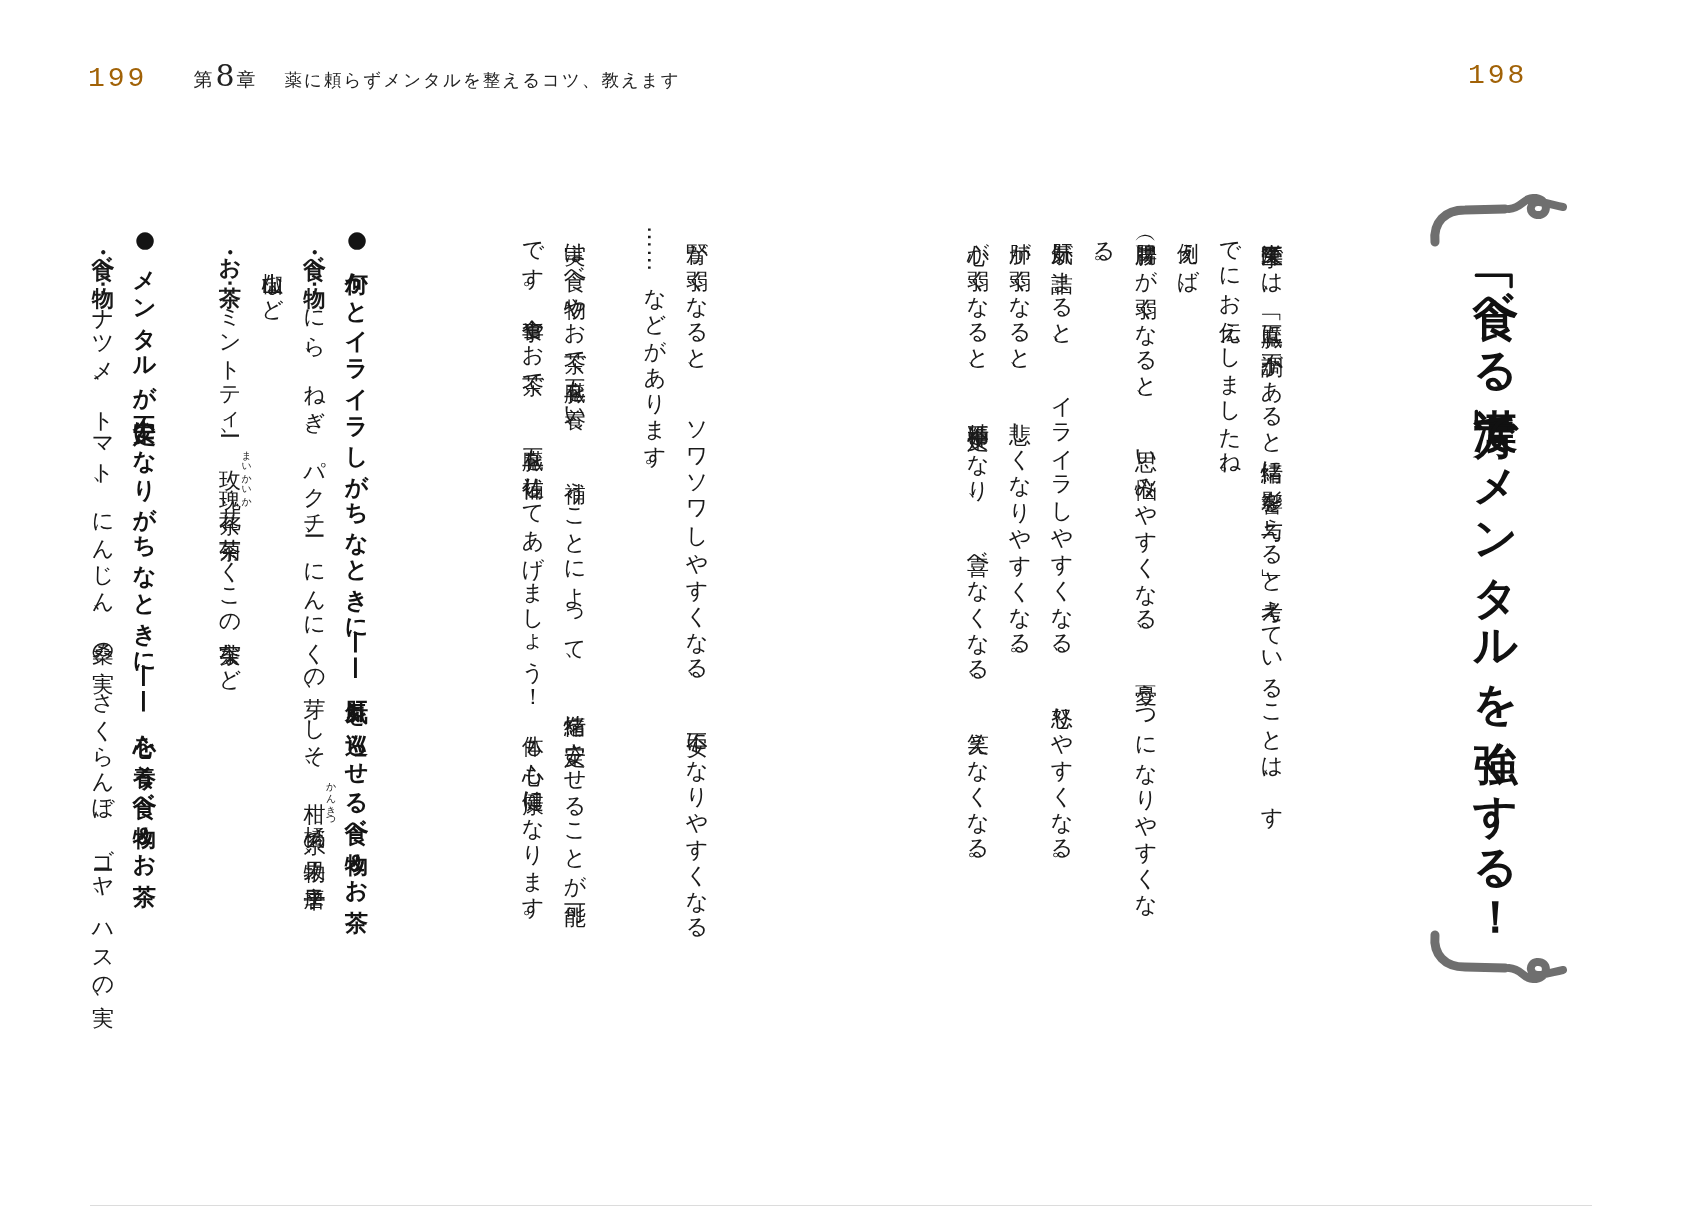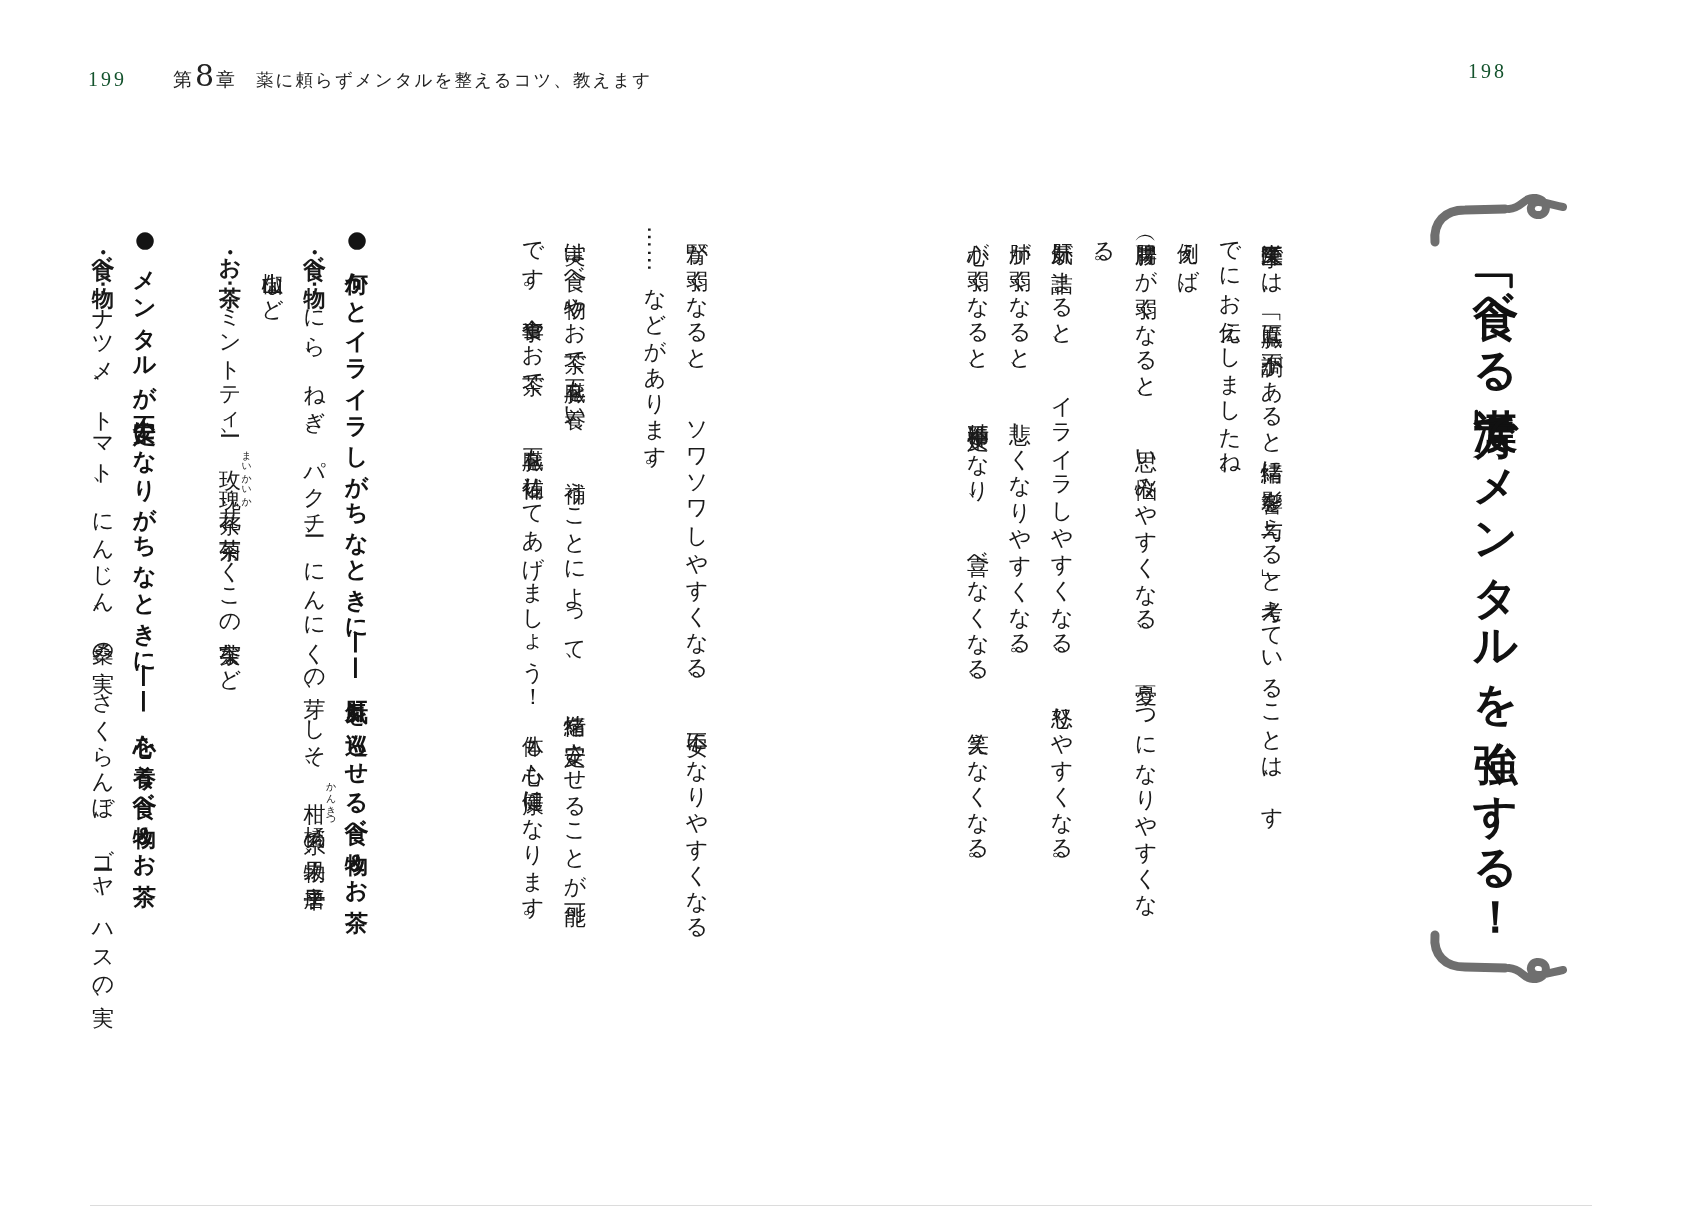--- a/index.html
+++ b/index.html
@@ -10,31 +10,31 @@
     overflow:hidden;
     font-family:"DejaVu Sans","Liberation Sans",sans-serif;
     color:#1d1d1d;
   }
   
   #header-left{
     position:absolute;top:58px;left:88px;
     display:flex;align-items:baseline;white-space:nowrap;
   }
   .folio{
-    font-family:Liberation Serif, serif;
-    font-size:20px;letter-spacing:3px;color:#14532d;
+    font-family:Liberation Mono, monospace;
+    font-size:28px;letter-spacing:3px;color:#a16207;
     font-feature-settings:"onum";
   }
   #chapter-label{margin-left:46px;display:flex;align-items:baseline;}
   .chapter-kanji{font-size:19px;letter-spacing:1px;color:#222;}
   .chapter-num{
     font-family:"DejaVu Serif","Liberation Serif",serif;
     font-size:30px;margin:0 2px;color:#222;
   }
-  #chapter-title{margin-left:20px;font-size:17.5px;letter-spacing:2px;color:#222;}
+  #chapter-title{margin-left:28px;font-size:17.5px;letter-spacing:2px;color:#222;}
   #header-right{position:absolute;top:60px;left:1468px;}
   
   #title-block{
     position:absolute;top:194px;right:116px;width:150px;
     display:flex;flex-direction:column;align-items:center;
   }
   .bracket-svg{display:block;}
   #title-text{
     writing-mode:vertical-rl;text-orientation:mixed;
     font-size:44px;font-weight:bold;letter-spacing:3.5px;

